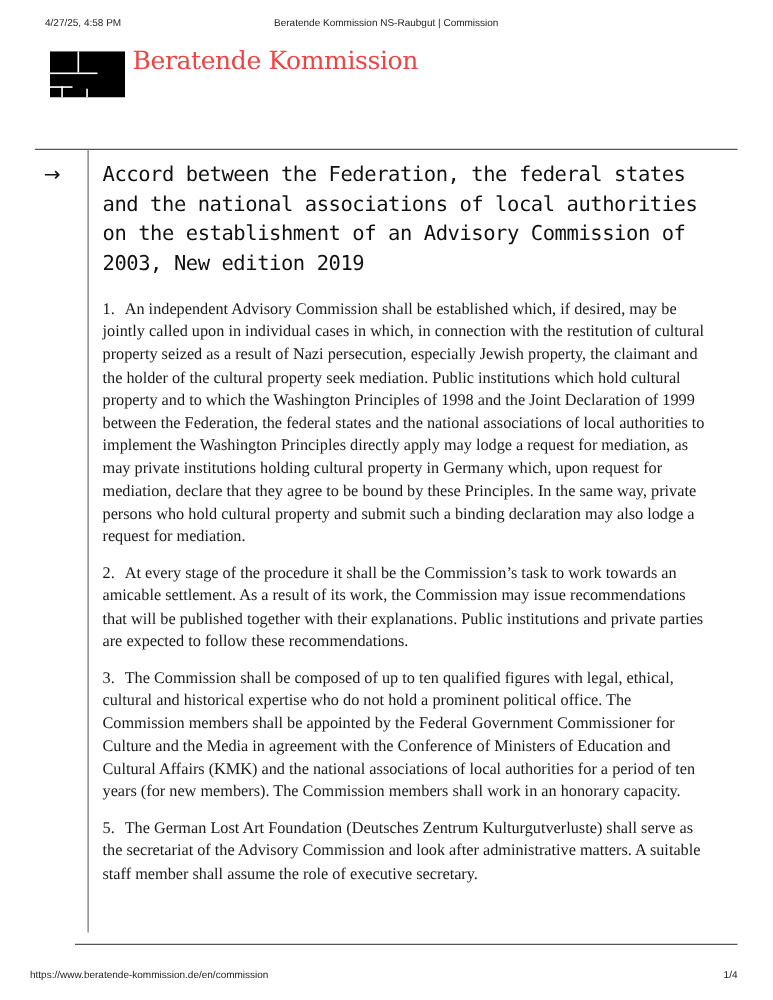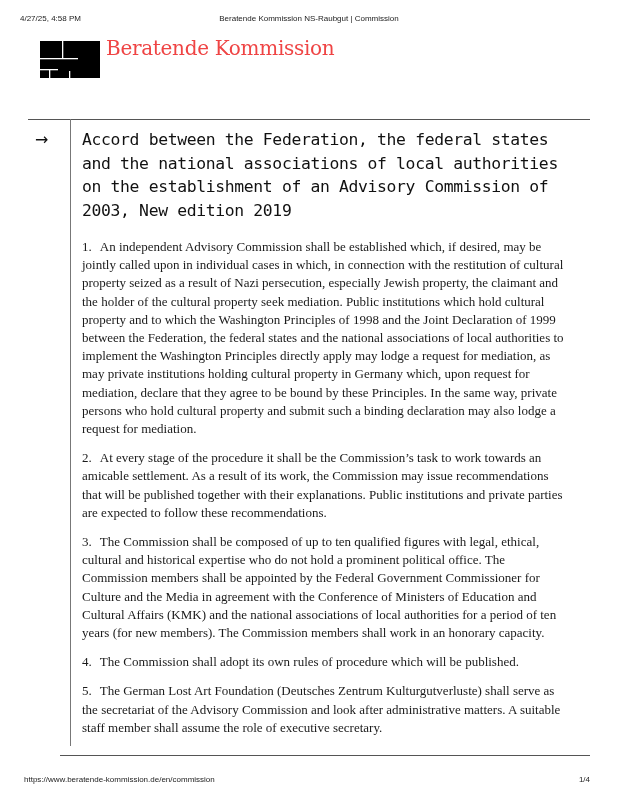--- a/index.html
+++ b/index.html
@@ -1,21 +1,21 @@
 <!DOCTYPE html>
 <html><head>
   <meta charset="utf-8">
   <style>
     html, body { margin: 0; padding: 0; background: #ffffff; }
     body { width: 618px; height: 800px; position: relative; overflow: hidden; color: #111; }
     .print-header {
       position: absolute; top: 14px; left: 20px; right: 20px; height: 12px;
       font-family: "Liberation Sans", sans-serif; font-size: 8px; color: #222;
     }
-    .print-header .date { position: absolute; left: 0; top: 0; }
+    .print-header .date { position: absolute; left: 16px; top: 0; }
     .print-header .title { position: absolute; left: 0; right: 0; top: 0; text-align: center; }
     .logo { position: absolute; left: 40px; top: 41px; width: 60px; height: 37px; }
     .brand {
       position: absolute; left: 106px; top: 37px;
       font-family: "DejaVu Serif", serif; font-size: 20px; line-height: 23px; color: #ef4444;
       letter-spacing: -0.3px;
     }
     .rule-top { position: absolute; left: 28px; top: 119px; width: 562px; height: 1px; background: #555; }
     .rule-vert { position: absolute; left: 70px; top: 119px; width: 1px; height: 627px; background: #777; }
     .rule-bottom { position: absolute; left: 60px; top: 755px; width: 530px; height: 1px; background: #555; }
@@ -75,23 +75,20 @@
   <p class="para">
     <span class="num">1.</span><span>An independent Advisory Commission shall be established which, if desired, may be jointly called upon in individual cases in which, in connection with the restitution of cultural property seized as a result of Nazi persecution, especially Jewish property, the claimant and the holder of the cultural property seek mediation. Public institutions which hold cultural property and to which the Washington Principles of 1998 and the Joint Declaration of 1999 between the Federation, the federal states and the national associations of local authorities to implement the Washington Principles directly apply may lodge a request for mediation, as may private institutions holding cultural property in Germany which, upon request for mediation, declare that they agree to be bound by these Principles. In the same way, private persons who hold cultural property and submit such a binding declaration may also lodge a request for mediation.</span>
   </p>
   <p class="para">
     <span class="num">2.</span><span>At every stage of the procedure it shall be the Commission’s task to work towards an amicable settlement. As a result of its work, the Commission may issue recommendations that will be published together with their explanations. Public institutions and private parties are expected to follow these recommendations.</span>
   </p>
   <p class="para">
     <span class="num">3.</span><span>The Commission shall be composed of up to ten qualified figures with legal, ethical, cultural and historical expertise who do not hold a prominent political office. The Commission members shall be appointed by the Federal Government Commissioner for Culture and the Media in agreement with the Conference of Ministers of Education and Cultural Affairs (KMK) and the national associations of local authorities for a period of ten years (for new members). The Commission members shall work in an honorary capacity.</span>
   </p>
   <p class="para">
-    <span class="num">4.</span><span>The Commission shall adopt its own rules of procedure which will be published.</span>
-  </p>
-  <p class="para">
     <span class="num">5.</span><span>The German Lost Art Foundation (Deutsches Zentrum Kulturgutverluste) shall serve as the secretariat of the Advisory Commission and look after administrative matters. A suitable staff member shall assume the role of executive secretary.</span>
   </p>
 </div>
 
 <div class="rule-bottom"></div>
 
 <div class="print-footer">
   <span class="url">https://www.beratende-kommission.de/en/commission</span>
   <span class="page">1/4</span>
 </div>

